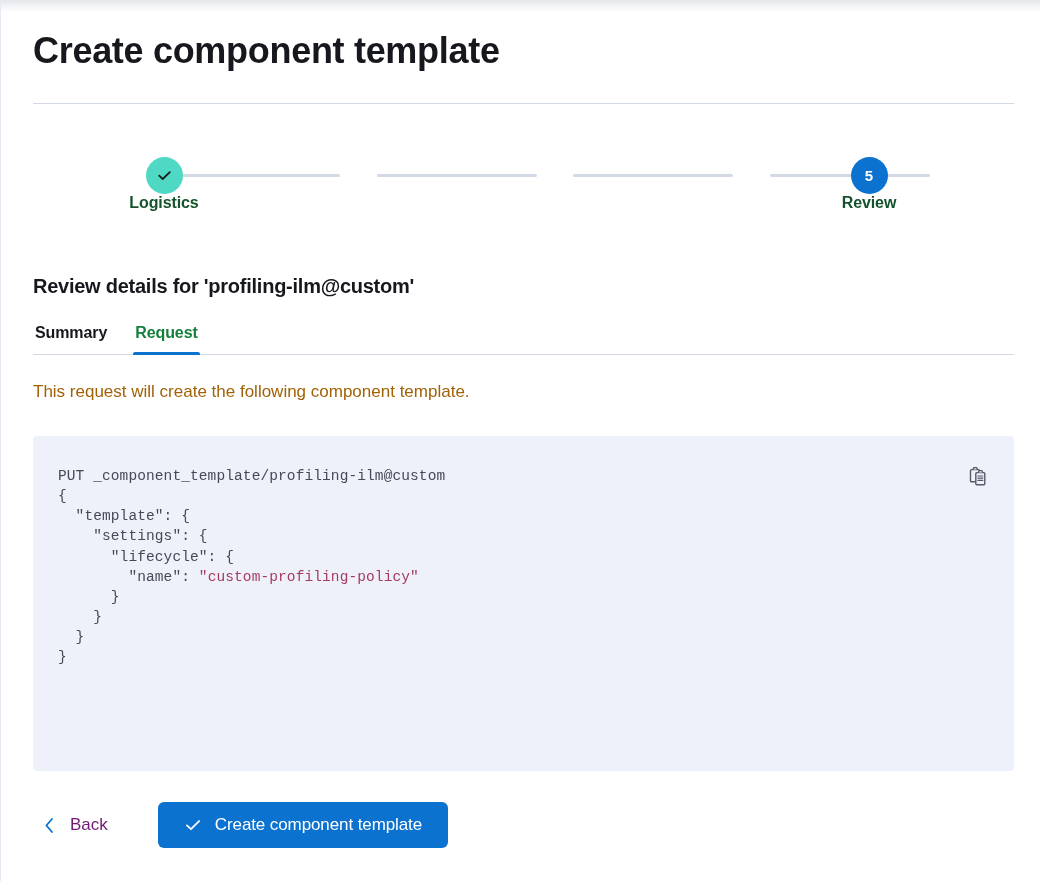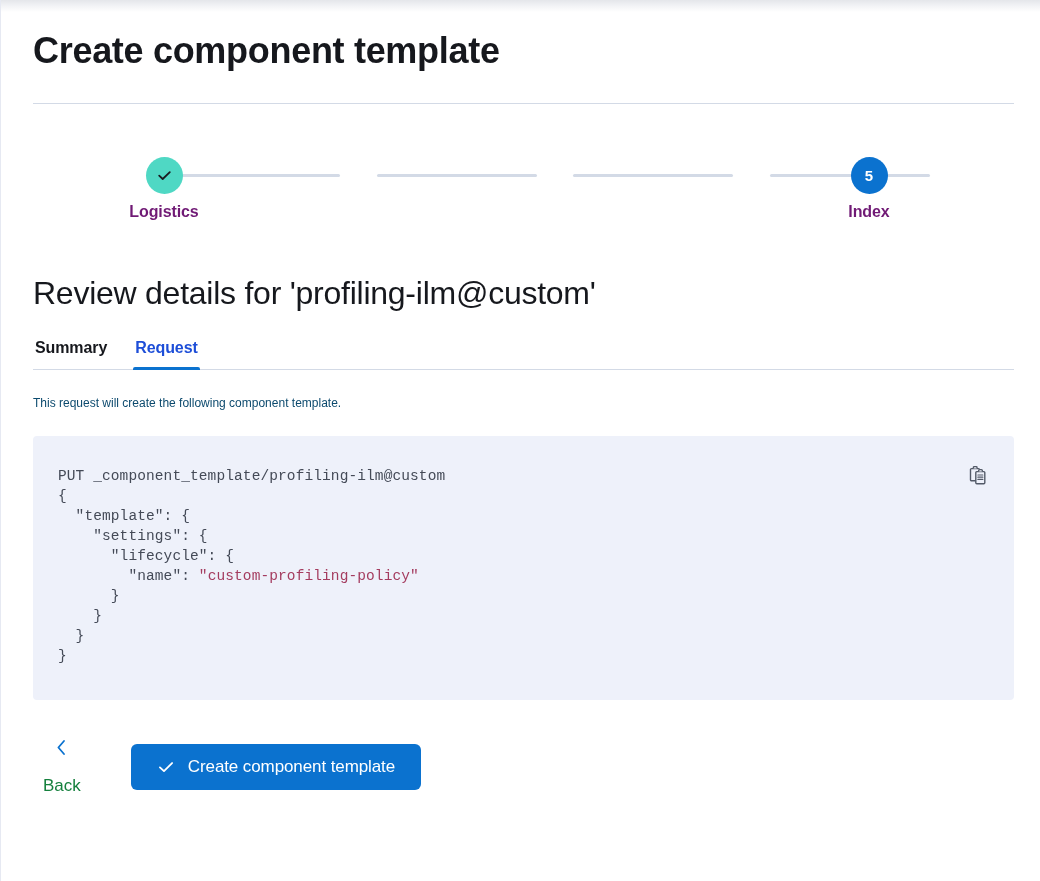--- a/index.html
+++ b/index.html
@@ -92,41 +92,40 @@
     font-size: 15px;
     font-weight: 700;
     flex: 0 0 auto;
   }
   .step-circle.current {
     background: #0b72cf;
     color: #ffffff;
   }
   .step-circle svg { display: block; }
   .step-label {
-    margin-top: 9px;
     font-size: 16px;
     font-weight: 700;
-    color: #701a75;
+    color: #14532d;
     white-space: nowrap;
     letter-spacing: -0.1px;
   }
   .connector {
     position: absolute;
     top: 17px;
     height: 3px;
     background: #d3dae6;
     z-index: 1;
     border-radius: 2px;
   }
 
   
   .section-title {
     margin: 33px 0 0 0;
-    font-size: 32px;
-    font-weight: 400;
+    font-size: 20px;
+    font-weight: 700;
     letter-spacing: -0.25px;
     color: #16181d;
     line-height: 1.2;
   }
 
   
   .tabs {
     margin-top: 26px;
     display: flex;
     gap: 24px;
@@ -138,45 +137,45 @@
     padding: 0 2px 12px 2px;
     font-size: 16px;
     font-weight: 700;
     color: #16181d;
     cursor: pointer;
     background: none;
     border: none;
     font-family: inherit;
     letter-spacing: -0.1px;
   }
-  .tab.active { color: #1d4ed8; }
+  .tab.active { color: #15803d; }
   .tab.active::after {
     content: "";
     position: absolute;
     left: 0; right: 0;
     bottom: -1px;
     height: 3px;
     background: #0b72cf;
     border-radius: 2px 2px 0 0;
   }
 
   
   .desc {
     margin-top: 25px;
-    font-size: 12px;
-    color: #0c4a6e;
+    font-size: 17px;
+    color: #a16207;
     line-height: 1.4;
   }
 
   
   .code-wrap {
     position: relative;
-    margin-top: 24px;
+    margin-top: 32px;
     width: 981px;
-    height: 264px;
+    height: 335px;
     background: #eef1fa;
     border-radius: 4px;
     overflow: hidden;
   }
   pre.code {
     margin: 0;
     padding: 30px 0 0 25px;
     font-family: "Liberation Mono", "DejaVu Sans Mono", monospace;
     font-size: 14.5px;
     line-height: 20.1px;
@@ -204,30 +203,29 @@
 
   
   .actions {
     margin-top: 31px;
     display: flex;
     align-items: center;
   }
   .back-btn {
     display: flex;
     align-items: center;
-    gap: 20px;
+    gap: 14px;
     background: none;
     border: none;
     padding: 8px 8px 8px 10px;
     font-family: inherit;
     font-size: 17px;
     font-weight: 400;
-    color: #15803d;
+    color: #701a75;
     cursor: pointer;
-    flex-direction: column;
   }
   .back-btn .chev { display: flex; align-items: center; color: #0b72cf; }
   .primary-btn {
     margin-left: 42px;
     display: inline-flex;
     align-items: center;
     gap: 13px;
     background: #0b72cf;
     color: #ffffff;
     border: none;
@@ -268,21 +266,21 @@
             </svg>
           </div>
           <div class="step-label">Logistics</div>
         </div>
 
 
 
 
         <div class="step">
           <div class="step-circle current">5</div>
-          <div class="step-label">Index</div>
+          <div class="step-label">Review</div>
         </div>
 
       </div>
     </div>
 
     <h2 class="section-title">Review details for 'profiling-ilm@custom'</h2>
 
     <div class="tabs">
       <button class="tab">Summary</button>
       <button class="tab active">Request</button>

